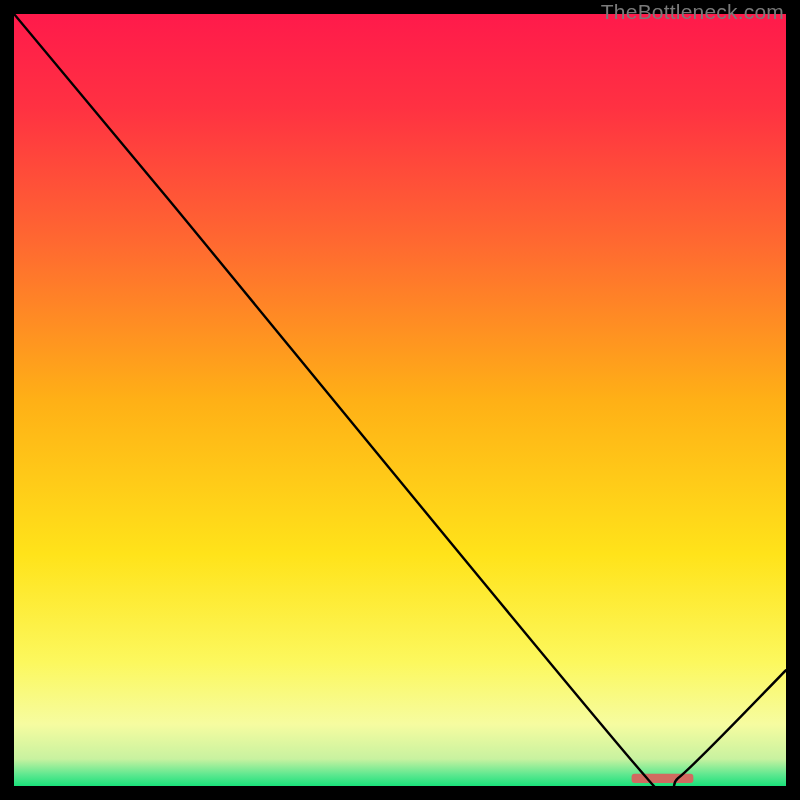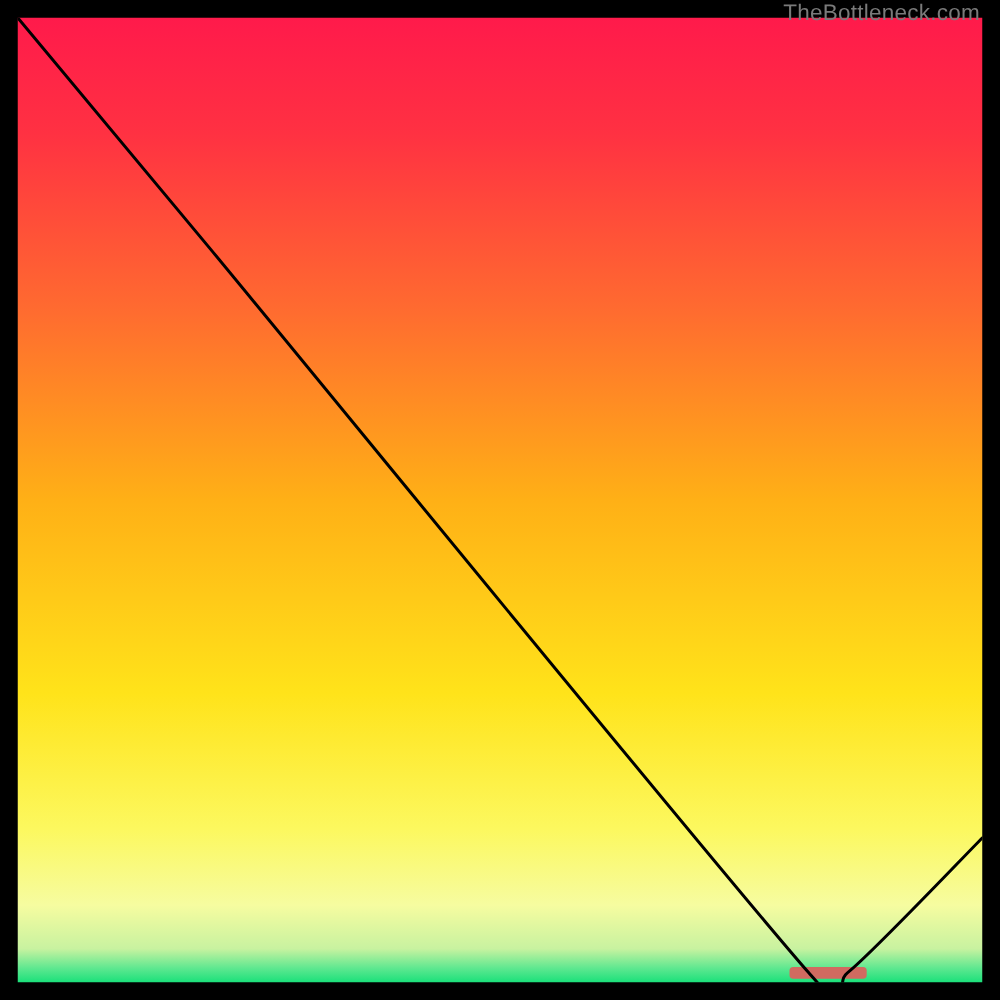--- a/index.html
+++ b/index.html
@@ -17,21 +17,21 @@
     top: 14px;
     width: 772px;
     height: 772px;
     background: #000;
   }
   .watermark {
     position: absolute;
     top: 0;
     right: 16px;
     color: #7a7a7a;
-    font-size: 18px;
+    font-size: 21px;
     font-weight: 500;
     letter-spacing: 0.2px;
   }
   svg {
     display: block;
   }
 </style>
 </head>
 <body>
 

